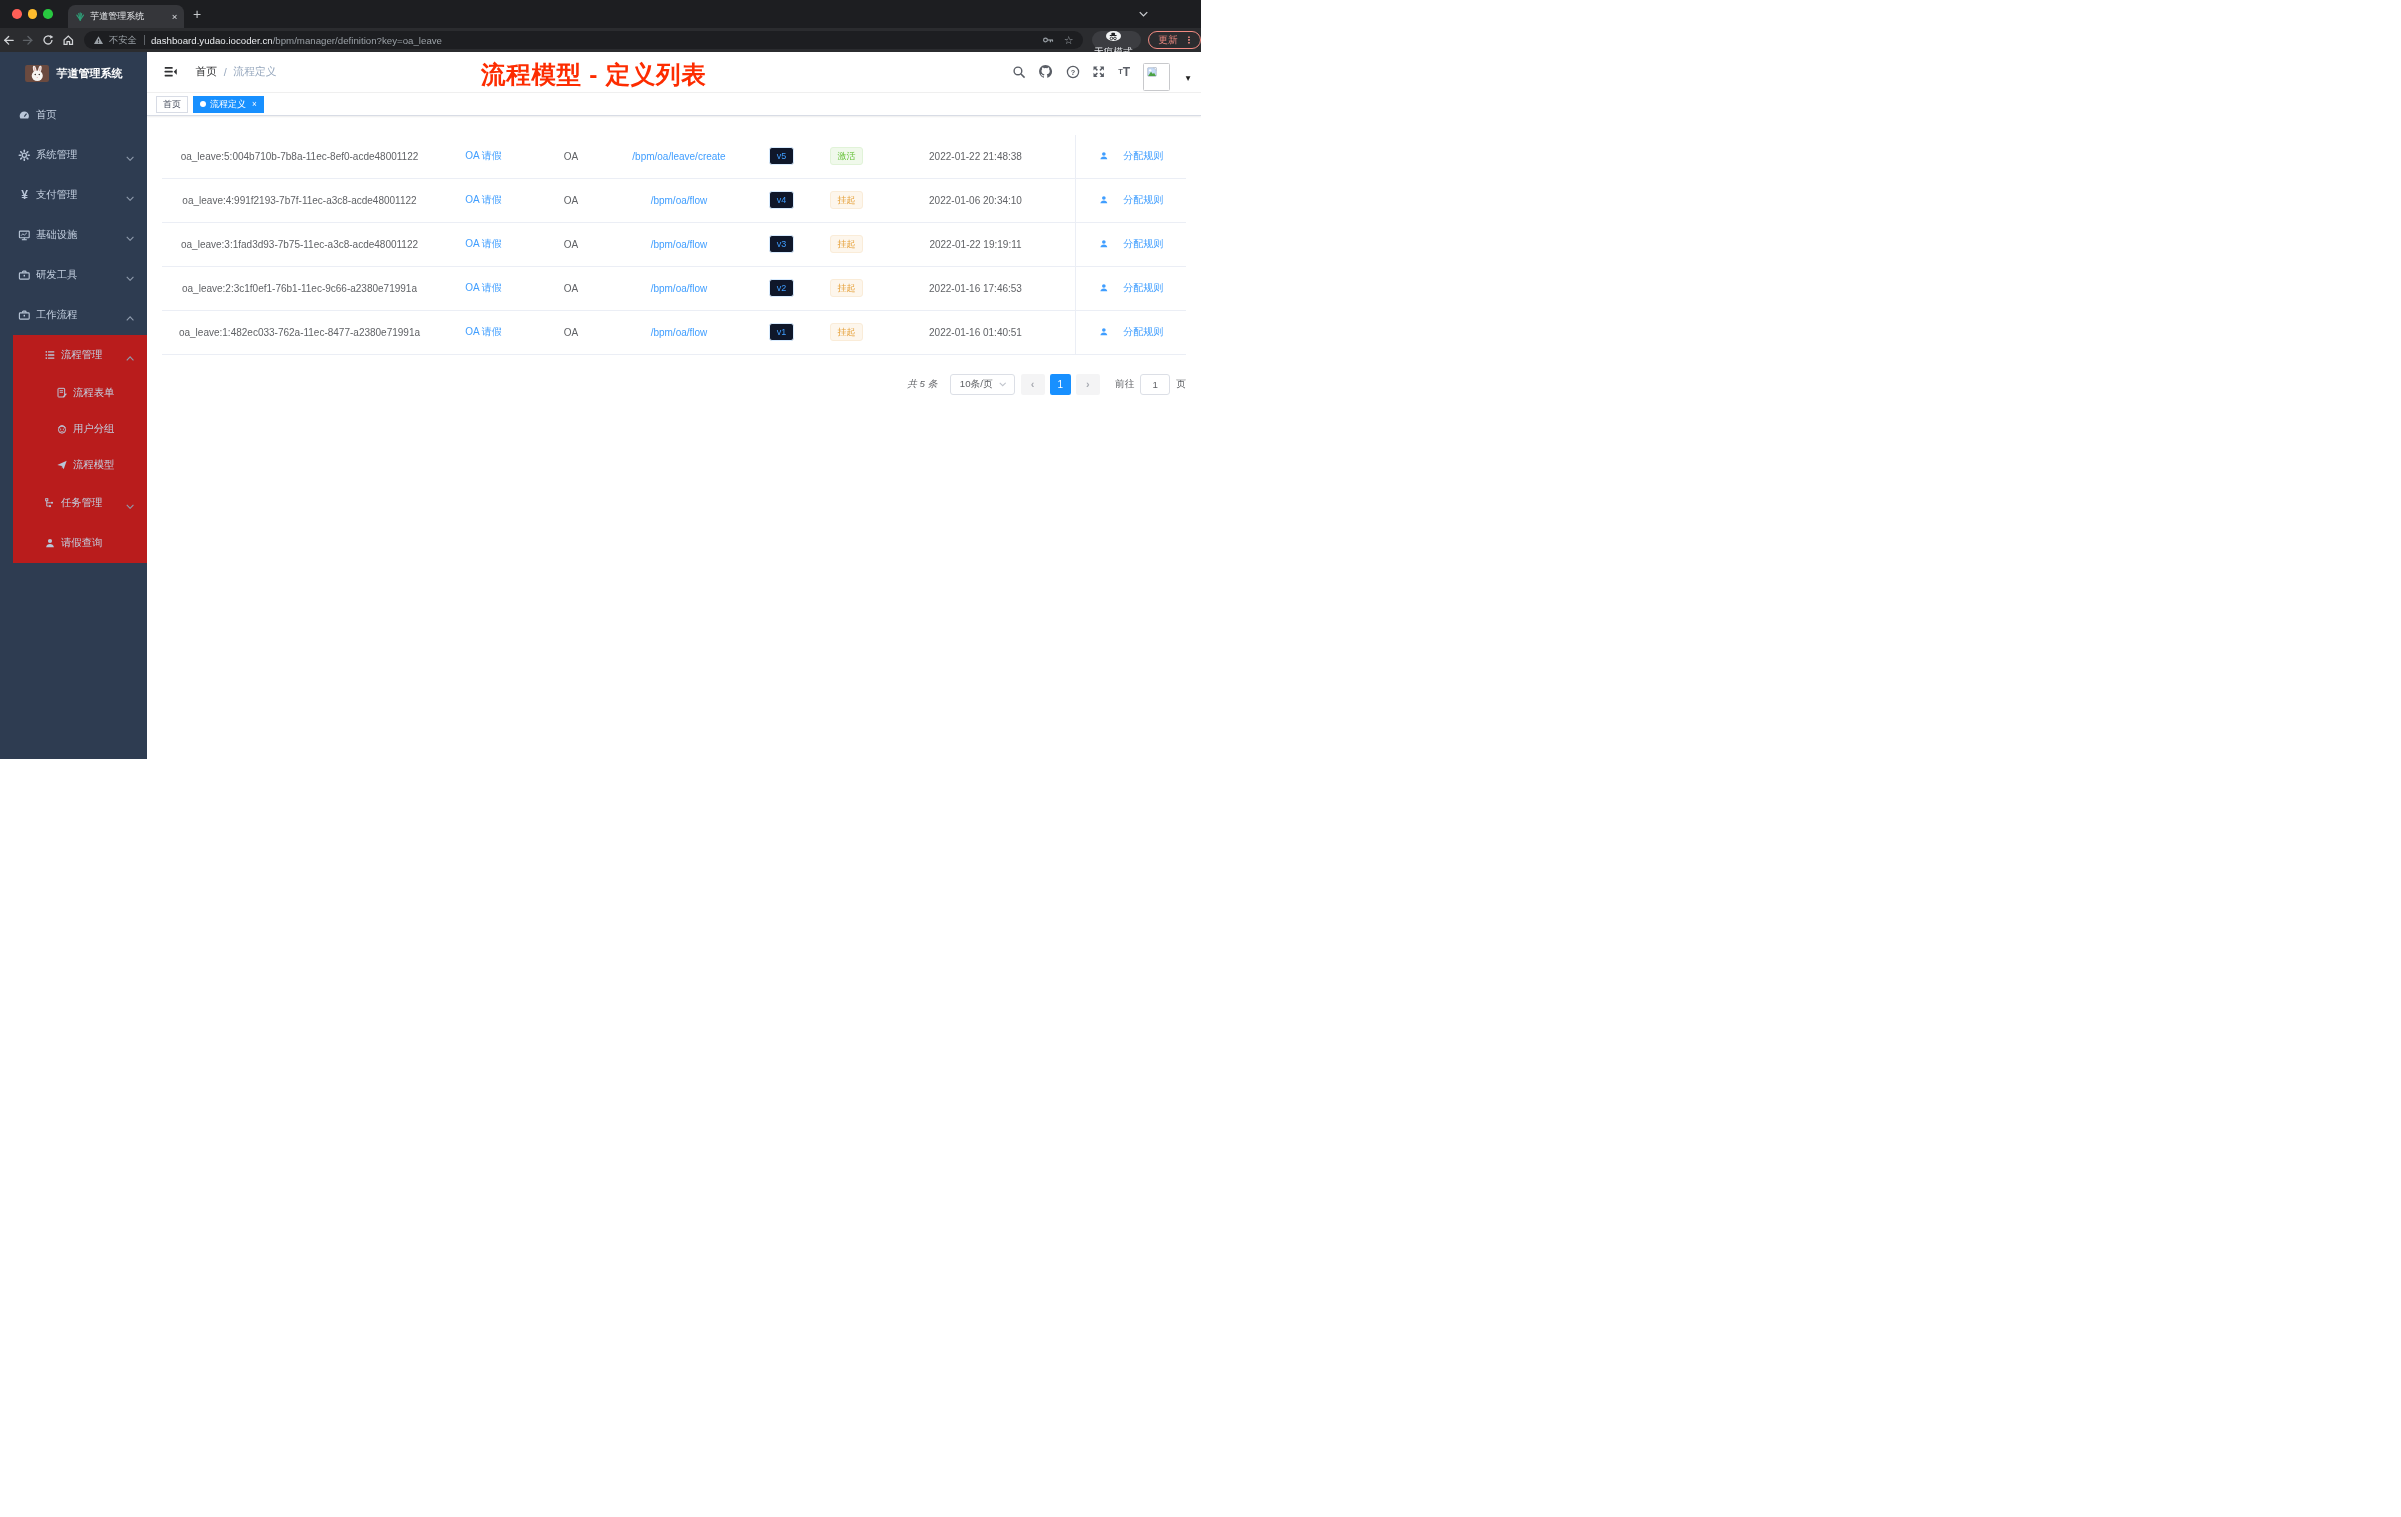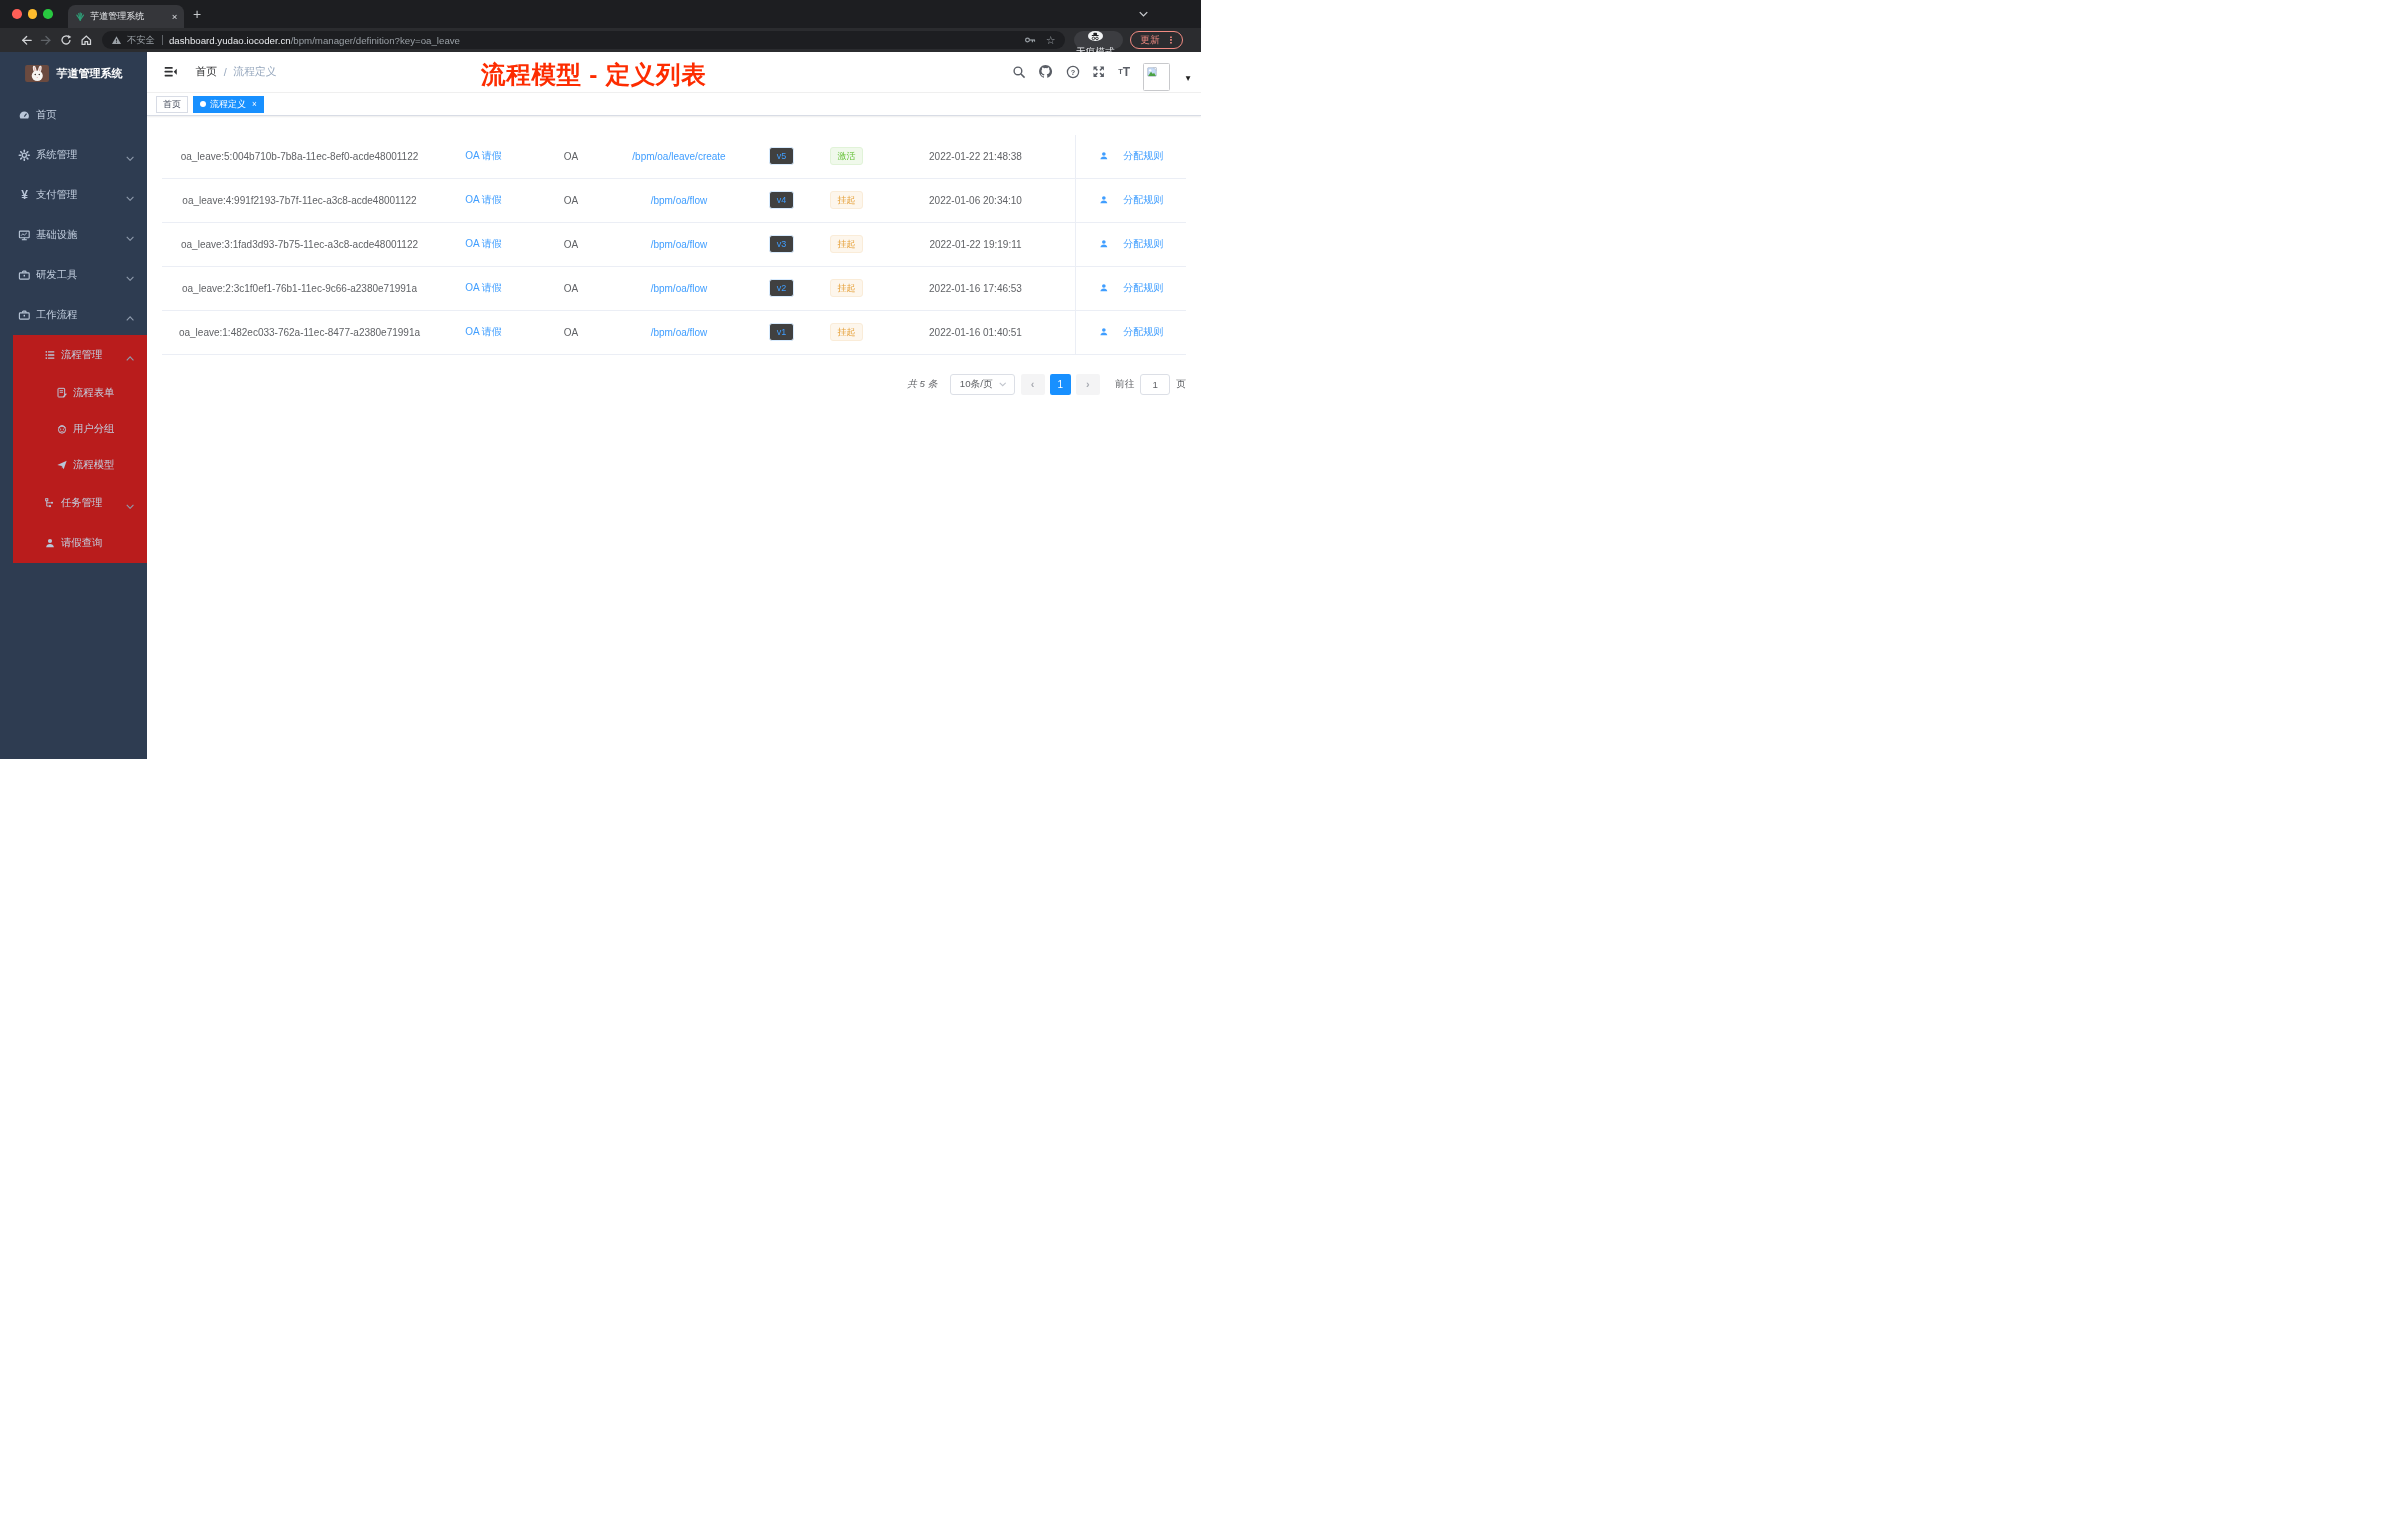--- a/index.html
+++ b/index.html
@@ -11,21 +11,21 @@
   .tabstrip{height:28px;background:#1d1e21;display:flex;align-items:center;}
   .traffic{display:flex;gap:6px;margin-left:12px;align-items:center;}
   .traffic span{width:9.7px;height:9.7px;border-radius:50%;display:block;}
   .t-red{background:#ff5f57;} .t-yellow{background:#febc2e;} .t-green{background:#28c840;}
   .tab{margin-left:15px;width:116px;height:23px;background:#35363a;border-radius:7.4px 7.4px 0 0;
     align-self:flex-end;display:flex;align-items:center;padding:0 6.7px;gap:5.2px;}
   .tab-title{flex:1;font-size:9px;color:#e8eaed;white-space:nowrap;overflow:hidden;}
   .tab-close{color:#dadce0;font-size:9.7px;line-height:1;cursor:default;}
   .newtab{color:#c7cacd;font-size:14px;margin-left:9px;line-height:1;}
   .tabsearch{margin-left:auto;margin-right:53px;display:flex;}
-  .toolbar{height:24px;background:#2b2c2f;display:flex;align-items:center;padding:0 18px;}
+  .toolbar{height:24px;background:#2b2c2f;display:flex;align-items:center;padding:0 0;}
   .nav-ic{width:16.3px;display:flex;justify-content:center;align-items:center;margin-right:3.7px;}
   .urlbar{flex:1;height:18.6px;background:#1d1e21;border-radius:9.7px;display:flex;align-items:center;
     padding:0 9px;margin:0 4.5px;font-size:9.7px;color:#9aa0a6;}
   .sec-label{font-size:9.3px;color:#9aa0a6;margin-left:4.5px;}
   .url-div{width:0.7px;height:10.4px;background:#5f6368;margin:0 6.7px;}
   .url-host{color:#e8eaed;}
   .url-path{color:#9aa0a6;}
   .url-right{margin-left:auto;display:flex;align-items:center;gap:9px;}
   .star{color:#9aa0a6;font-size:11px;line-height:1;}
   .incog{height:18.6px;background:#3c3d41;border-radius:9.7px;display:flex;align-items:center;
@@ -89,21 +89,21 @@
   .tr .td{height:43px;}
   .tr.head .td{height:25px;}
   .c1{width:275px;} .c2{width:93px;} .c3{width:82px;} .c4{width:134px;}
   .c5{width:71px;} .c6{width:59px;} .c7{width:199px;}
   .c8{width:111px;border-left:0.7px solid #ebeef5;position:relative;}
   .c8::before{content:'';position:absolute;left:-7.4px;top:0;bottom:0;width:6.7px;
     background:linear-gradient(to left,rgba(0,0,0,0.07),rgba(0,0,0,0));}
   a.lnk{color:#409eff;text-decoration:none;cursor:pointer;}
   .etag{display:inline-block;height:18.6px;line-height:17px;padding:0 6.7px;font-size:9px;
     border-radius:3px;border:0.7px solid transparent;}
-  .etag.ver{background:#404040;border-color:#d9ecff;color:#409eff;}
+  .etag.ver{background:#0f172a;border-color:#d9ecff;color:#409eff;}
   .etag.success{background:#f0f9eb;border-color:#e1f3d8;color:#67c23a;}
   .etag.warning{background:#fdf6ec;border-color:#faecd8;color:#e6a23c;}
   .actlink{color:#409eff;display:inline-flex;align-items:center;gap:15px;cursor:pointer;font-size:10px;}
 
   
   .pagination{width:1024px;margin-top:19.3px;display:flex;align-items:center;justify-content:flex-end;
     font-size:9.7px;color:#606266;}
   .pg-total{margin-right:13px;font-style:italic;}
   .pg-select{width:65px;height:21px;border:0.7px solid #dcdfe6;border-radius:3px;display:flex;
     align-items:center;justify-content:center;gap:6px;background:#fff;cursor:pointer;}

